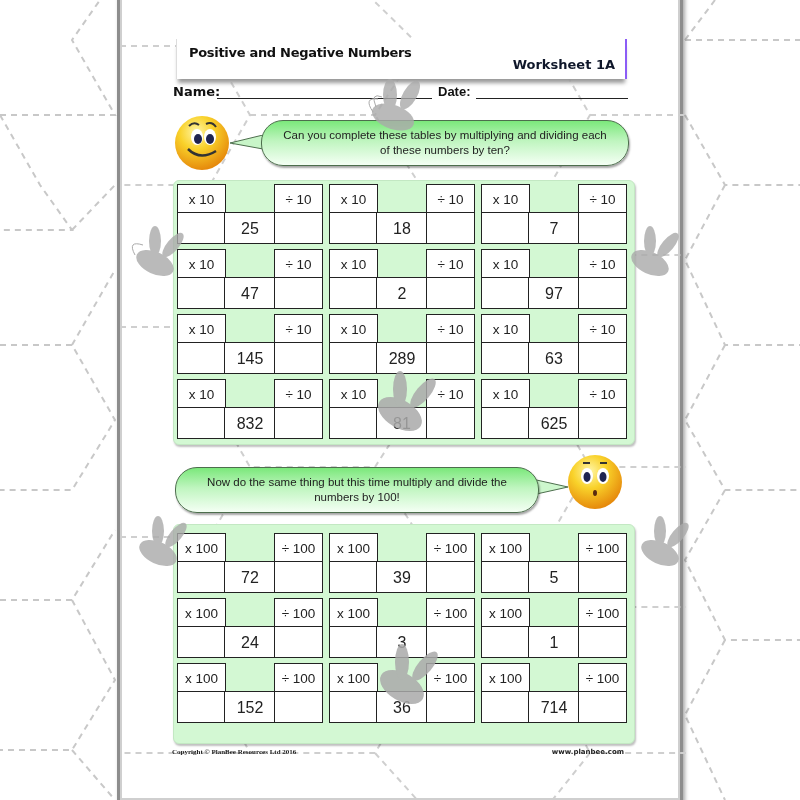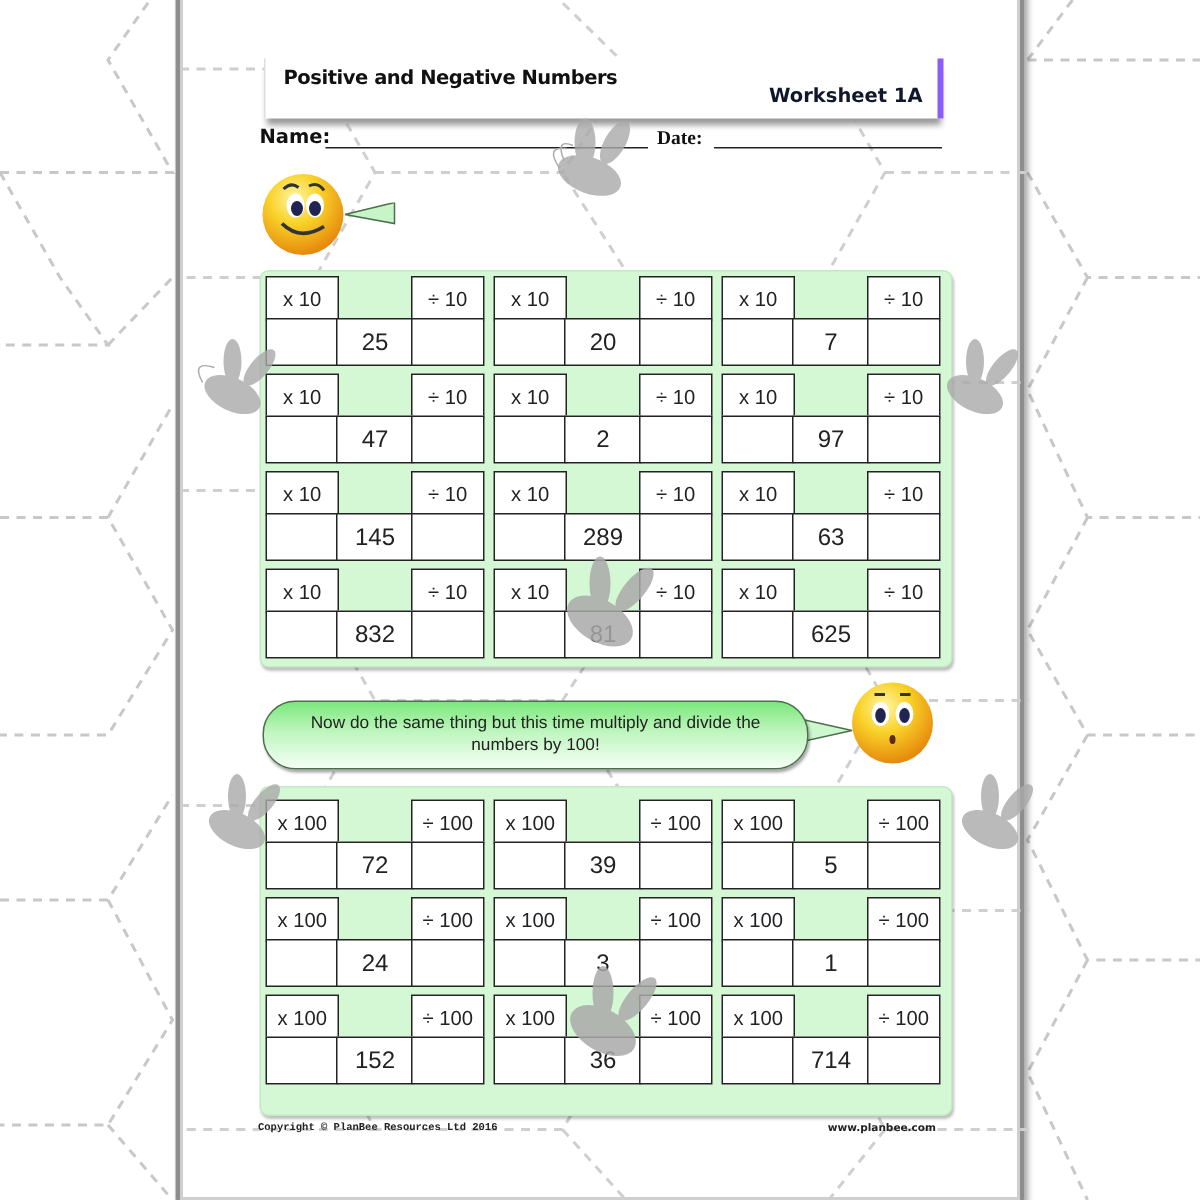--- a/index.html
+++ b/index.html
@@ -1,43 +1,43 @@
 <!DOCTYPE html>
 <html><head>
 <meta charset="utf-8">
 <style>
   html, body { margin:0; padding:0; }
   body { width:800px; height:800px; position:relative; overflow:hidden; background:#ffffff; font-family:"Liberation Sans", sans-serif; }
   .bg-pattern { position:absolute; left:0; top:0; width:800px; height:800px; }
   .page { position:absolute; left:117px; top:-6px; width:560px; height:803px; background:#fff; border:3px solid #8d8d8d; box-shadow: inset 0 0 0 2px #cfcfcf, 2px 2px 4px rgba(0,0,0,0.35); }
   .pg-dash { position:absolute; left:0; top:0; width:566px; height:806px; pointer-events:none; }
-  .header-card { position:absolute; left:56px; top:42px; width:448px; height:40px; background:#fff; border-left:1px solid #ddd; border-right:4px solid #8b5cf6; box-shadow: 0 6px 4px -2px #9a9a9a; }
+  .header-card { position:absolute; left:56px; top:42px; width:448px; height:40px; background:#fff; border-left:1px solid #ddd; border-right:2px solid #8b5cf6; box-shadow: 0 6px 4px -2px #9a9a9a; }
   .title { position:absolute; left:12px; top:6px; font-family:"DejaVu Sans", sans-serif; font-weight:bold; font-size:13px; color:#111; letter-spacing:-0.3px; }
   .worksheet-no { position:absolute; right:10px; top:18px; font-family:"DejaVu Sans", sans-serif; font-weight:bold; font-size:13px; color:#0f172a; }
   .name-label { position:absolute; left:53px; top:87px; font-family:"DejaVu Sans", sans-serif; font-weight:bold; font-size:13px; color:#111; }
   .name-line { position:absolute; left:97px; top:101px; width:215px; border-bottom:1px solid #222; }
-  .date-label { position:absolute; left:318px; top:87px; font-family:Liberation Serif, serif; font-weight:bold; font-size:13px; color:#111; }
+  .date-label { position:absolute; left:318px; top:87px; font-family:Liberation Sans, sans-serif; font-weight:bold; font-size:13px; color:#111; }
   .date-line { position:absolute; left:356px; top:101px; width:152px; border-bottom:1px solid #222; }
   .bubble { position:absolute; border-radius:22px; border:1px solid #4d6e4d; background:linear-gradient(#7be87b 0%, #bff5bf 45%, #f4fff4 100%); box-shadow: 1px 2px 2px rgba(0,0,0,0.35); text-align:center; font-size:11.5px; line-height:15px; color:#222; display:flex; align-items:center; justify-content:center; }
   .bubble-1 { left:141px; top:123px; width:366px; height:44px; }
   .bubble-2 { left:55px; top:470px; width:362px; height:44px; }
   .tail { position:absolute; }
   .smiley { position:absolute; }
   .panel { position:absolute; background:#d3f8d3; border-radius:6px; box-shadow: 1px 2px 2px rgba(0,0,0,0.25); border:1px solid #c3e8c3; }
   .panel-1 { left:53px; top:183px; width:460px; height:263px; }
   .panel-2 { left:53px; top:527px; width:460px; height:218px; }
   .cell { position:absolute; width:146px; height:60px; }
   .box { position:absolute; background:#fff; border:1.5px solid #222; box-sizing:border-box; font-size:14px; color:#222; display:flex; align-items:center; justify-content:center; }
   .op-l { left:0; top:0; width:49px; height:30px; }
   .op-r { left:97px; top:0; width:49px; height:30px; }
   .in-l { left:0; top:28px; width:49px; height:32px; }
   .in-m { left:47px; top:28px; width:52px; height:32px; font-size:16px; padding-top:2px; }
   .in-r { left:97px; top:28px; width:49px; height:32px; }
   .op-r, .op-l { font-size:13.5px; }
-  .footer-l { position:absolute; left:52px; top:751px; font-family:Liberation Mono, monospace; font-weight:bold; font-size:7px; color:#222;text-align:center; }
+  .footer-l { position:absolute; left:52px; top:751px; font-family:Liberation Serif, serif; font-weight:bold; font-size:7px; color:#222;text-align:center; }
   .footer-r { position:absolute; right:56px; top:751px; font-family:"DejaVu Sans", sans-serif; font-weight:bold; font-size:7px; color:#222;padding-left:36px; }
   .bee { position:absolute; }
 </style>
 </head>
 <body>
 
 <svg class="bg-pattern" viewBox="0 0 800 800">
   <g stroke="#c8c8c8" stroke-width="2" stroke-dasharray="6,5" fill="none">
     <path d="M0 115 L115 115 L72 40 L100 0"></path>
     <path d="M0 115 L40 185 L72 230 L0 230"></path>
@@ -91,35 +91,38 @@
     <ellipse cx="38" cy="24" rx="6" ry="8" fill="#fff"></ellipse>
     <ellipse cx="26" cy="26" rx="4" ry="5" fill="#1f2450"></ellipse>
     <ellipse cx="38" cy="26" rx="4" ry="5" fill="#1f2450"></ellipse>
     <path d="M17 13 Q22 8 27 12" stroke="#333" stroke-width="2" fill="none"></path>
     <path d="M34 11 Q40 8 44 14" stroke="#333" stroke-width="2" fill="none"></path>
     <path d="M16 36 Q28 48 44 38" stroke="#333" stroke-width="2.5" fill="none"></path>
   </svg>
   <svg class="tail" style="left:108px;top:138px;" width="40" height="20" viewBox="0 0 40 20">
     <path d="M35 0 L2 8 L35 14 Z" fill="#c8f5c8" stroke="#4d6e4d" stroke-width="1"></path>
   </svg>
+  <div class="bubble bubble-1">
+    <span style="display:block;width:330px;">Can you complete these tables by multiplying and dividing each of these numbers by ten?</span>
+  </div>
 
   <div class="panel panel-1"></div>
   <div id="grid1">
       <div class="cell" style="left: 57px; top: 187px;">
         <div class="box op-l">x 10</div>
         <div class="box op-r">÷ 10</div>
         <div class="box in-l"></div>
         <div class="box in-m">25</div>
         <div class="box in-r"></div>
       </div>
       <div class="cell" style="left: 209px; top: 187px;">
         <div class="box op-l">x 10</div>
         <div class="box op-r">÷ 10</div>
         <div class="box in-l"></div>
-        <div class="box in-m">20</div>
+        <div class="box in-m">18</div>
         <div class="box in-r"></div>
       </div>
       <div class="cell" style="left: 361px; top: 187px;">
         <div class="box op-l">x 10</div>
         <div class="box op-r">÷ 10</div>
         <div class="box in-l"></div>
         <div class="box in-m">7</div>
         <div class="box in-r"></div>
       </div>
       <div class="cell" style="left: 57px; top: 252px;">

